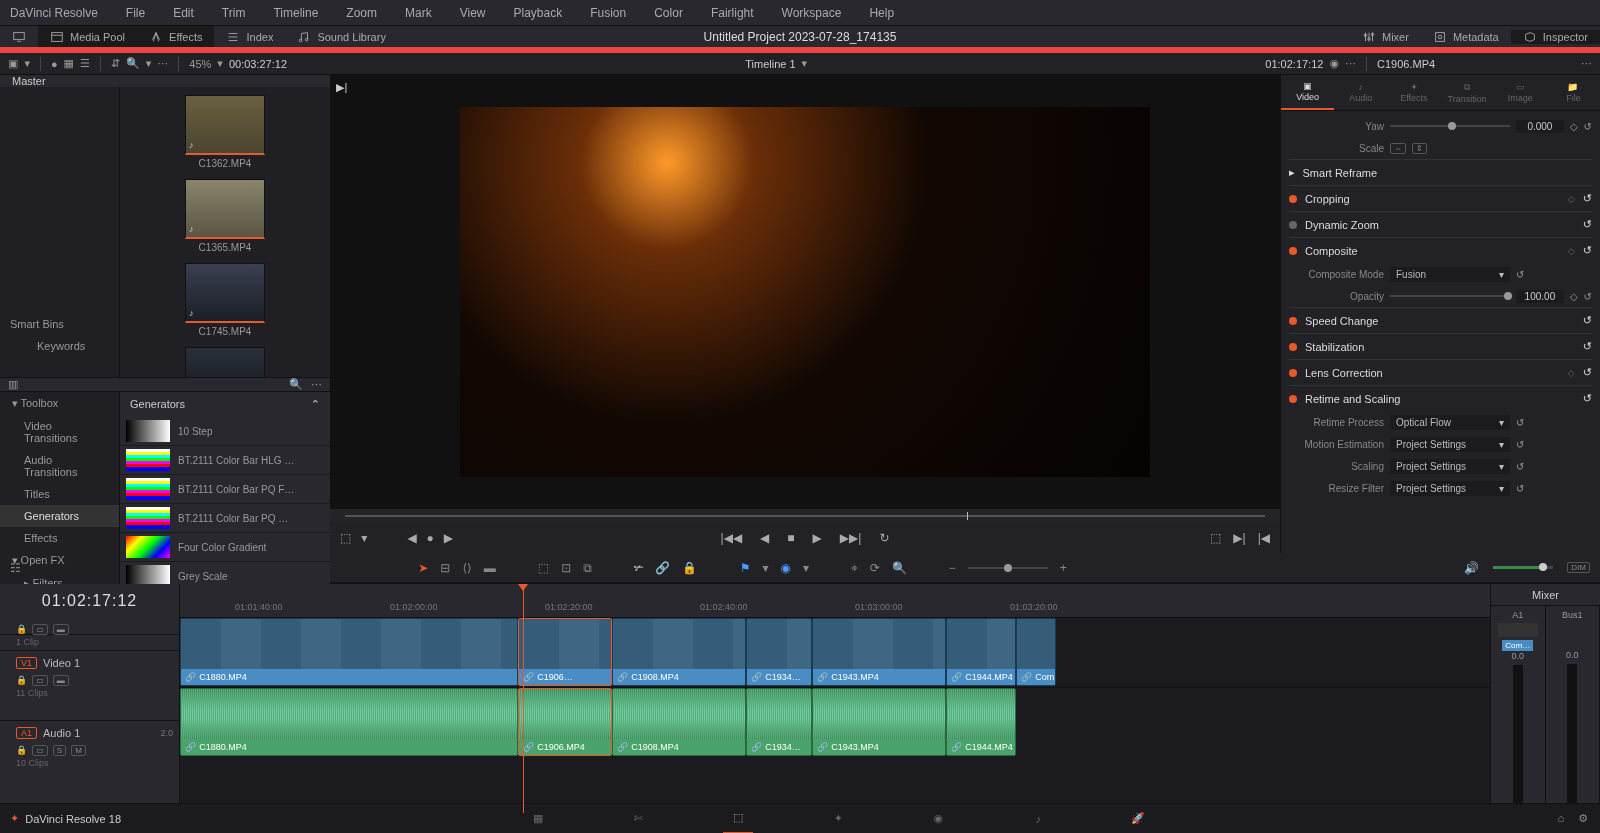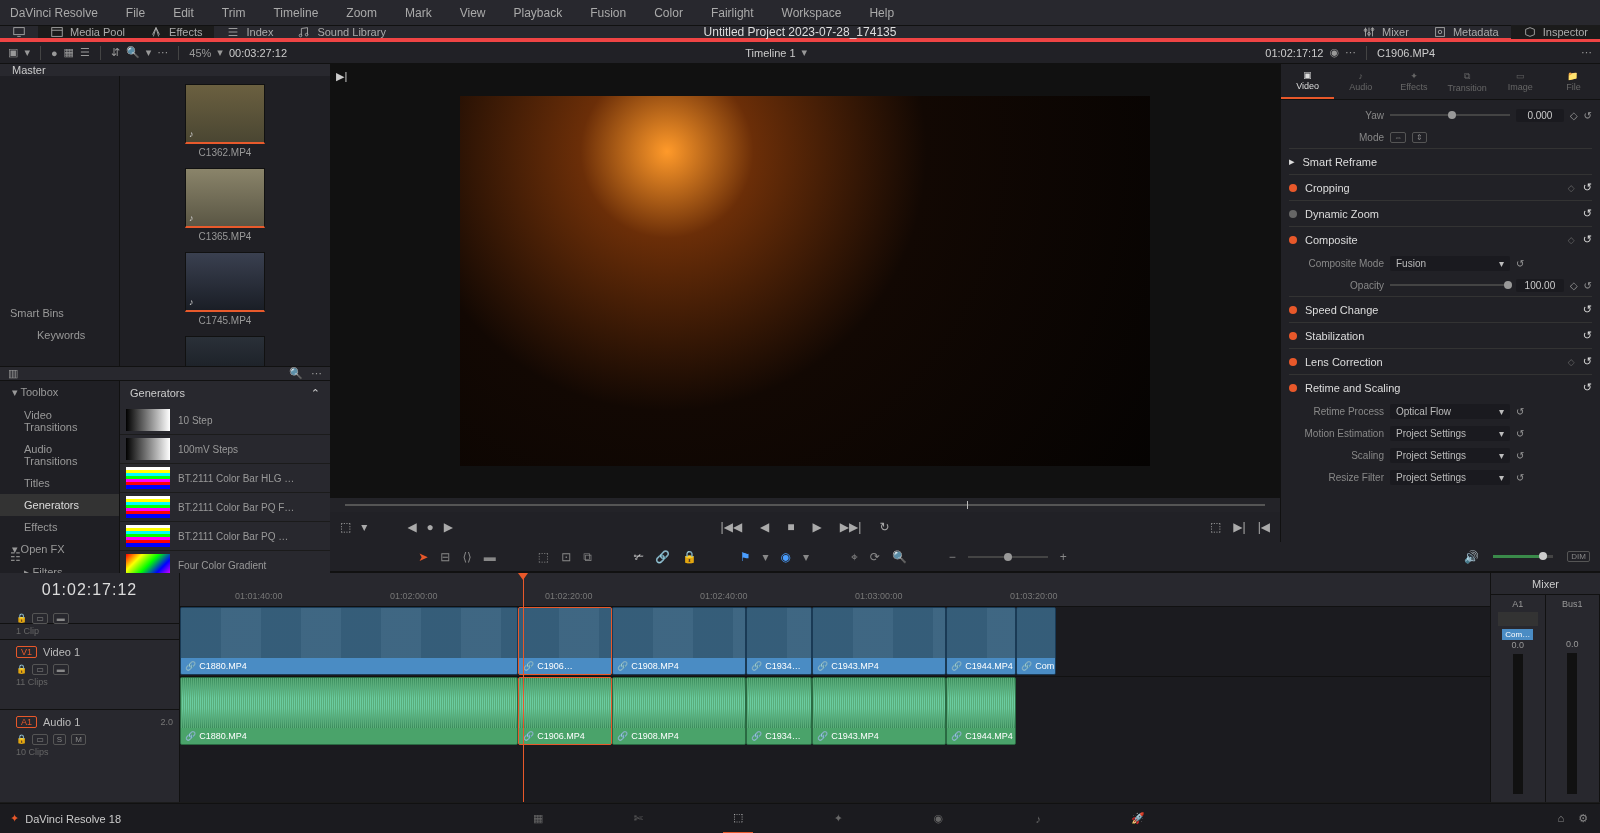--- a/index.html
+++ b/index.html
@@ -1,19 +1,19 @@
 <!DOCTYPE html>
 <html><head>
 <meta charset="utf-8">
 <style>
 *{box-sizing:border-box;margin:0;padding:0;font-family:"Segoe UI",Arial,sans-serif;user-select:none}
 body{background:#1b1b1b;color:#999;font-size:11px;width:1600px;height:833px;overflow:hidden;position:relative}
 .menubar{height:25px;background:#28282e;display:flex;align-items:center;padding:0 10px;gap:28px;color:#aaa;font-size:12px}
 .menubar span{cursor:pointer}
-.toolbar{height:17px;background:#28282e;display:flex;align-items:center;border-top:1px solid #111;border-bottom:4px solid #ef4444}
+.toolbar{height:28px;background:#28282e;display:flex;align-items:center;border-top:1px solid #111;border-bottom:6px solid #ef4444}
 .tool-btn{display:flex;align-items:center;gap:6px;padding:0 12px;height:100%;color:#aaa;cursor:pointer}
 .tool-btn.active{background:#1b1b1b}
 .sub-toolbar{height:22px;background:#212126;display:flex;align-items:center;padding:0 8px;gap:6px;font-size:11px;color:#999;border-bottom:1px solid #111}
 .sub-toolbar .sep{width:1px;height:14px;background:#444;margin:0 4px}
 .main{display:flex;height:478px}
 .left-col{width:330px;display:flex;flex-direction:column;background:#1f1f24}
 .master-row{height:28px;display:flex;align-items:center;padding:0 12px;background:#28282e;color:#ccc}
 .media-pool{flex:1;display:flex;background:#1f1f24}
 .bin-tree{width:120px;border-right:1px solid #111;padding-top:6px}
 .bin-item{padding:5px 10px;font-size:11px;color:#999}
@@ -266,24 +266,20 @@
       <div class="fx-list">
         <div class="fx-header">
             <span>Generators</span>
             <span>⌃</span>
           </div>
         <div class="fx-row">
             <div class="fx-swatch s-gradient"></div>
             <span>10 Step</span>
           </div>
         <div class="fx-row">
-            <div class="fx-swatch s-gradient"></div>
-            <span>100mV Steps</span>
-          </div>
-        <div class="fx-row">
             <div class="fx-swatch s-colorbar"></div>
             <span>BT.2111 Color Bar HLG …</span>
           </div>
         <div class="fx-row">
             <div class="fx-swatch s-colorbar"></div>
             <span>BT.2111 Color Bar PQ F…</span>
           </div>
         <div class="fx-row">
             <div class="fx-swatch s-colorbar"></div>
             <span>BT.2111 Color Bar PQ …</span>
@@ -375,21 +371,21 @@
       <div class="insp-row">
           <span class="lbl">Yaw</span>
           <div class="slider">
             <div class="dot" style="left:48%"></div>
           </div>
           <span class="val-box">0.000</span>
           <span class="kf">◇</span>
           <span>↺</span>
         </div>
       <div class="insp-row">
-          <span class="lbl">Mode</span>
+          <span class="lbl">Scale</span>
           <span class="tbtn">⇔</span>
           <span class="tbtn">⇕</span>
         </div>
       <div class="insp-section">
           <span>▸</span>
           <span>Smart Reframe</span>
         </div>
       <div class="insp-section">
           <span class="led"></span>
           <span>Cropping</span>

